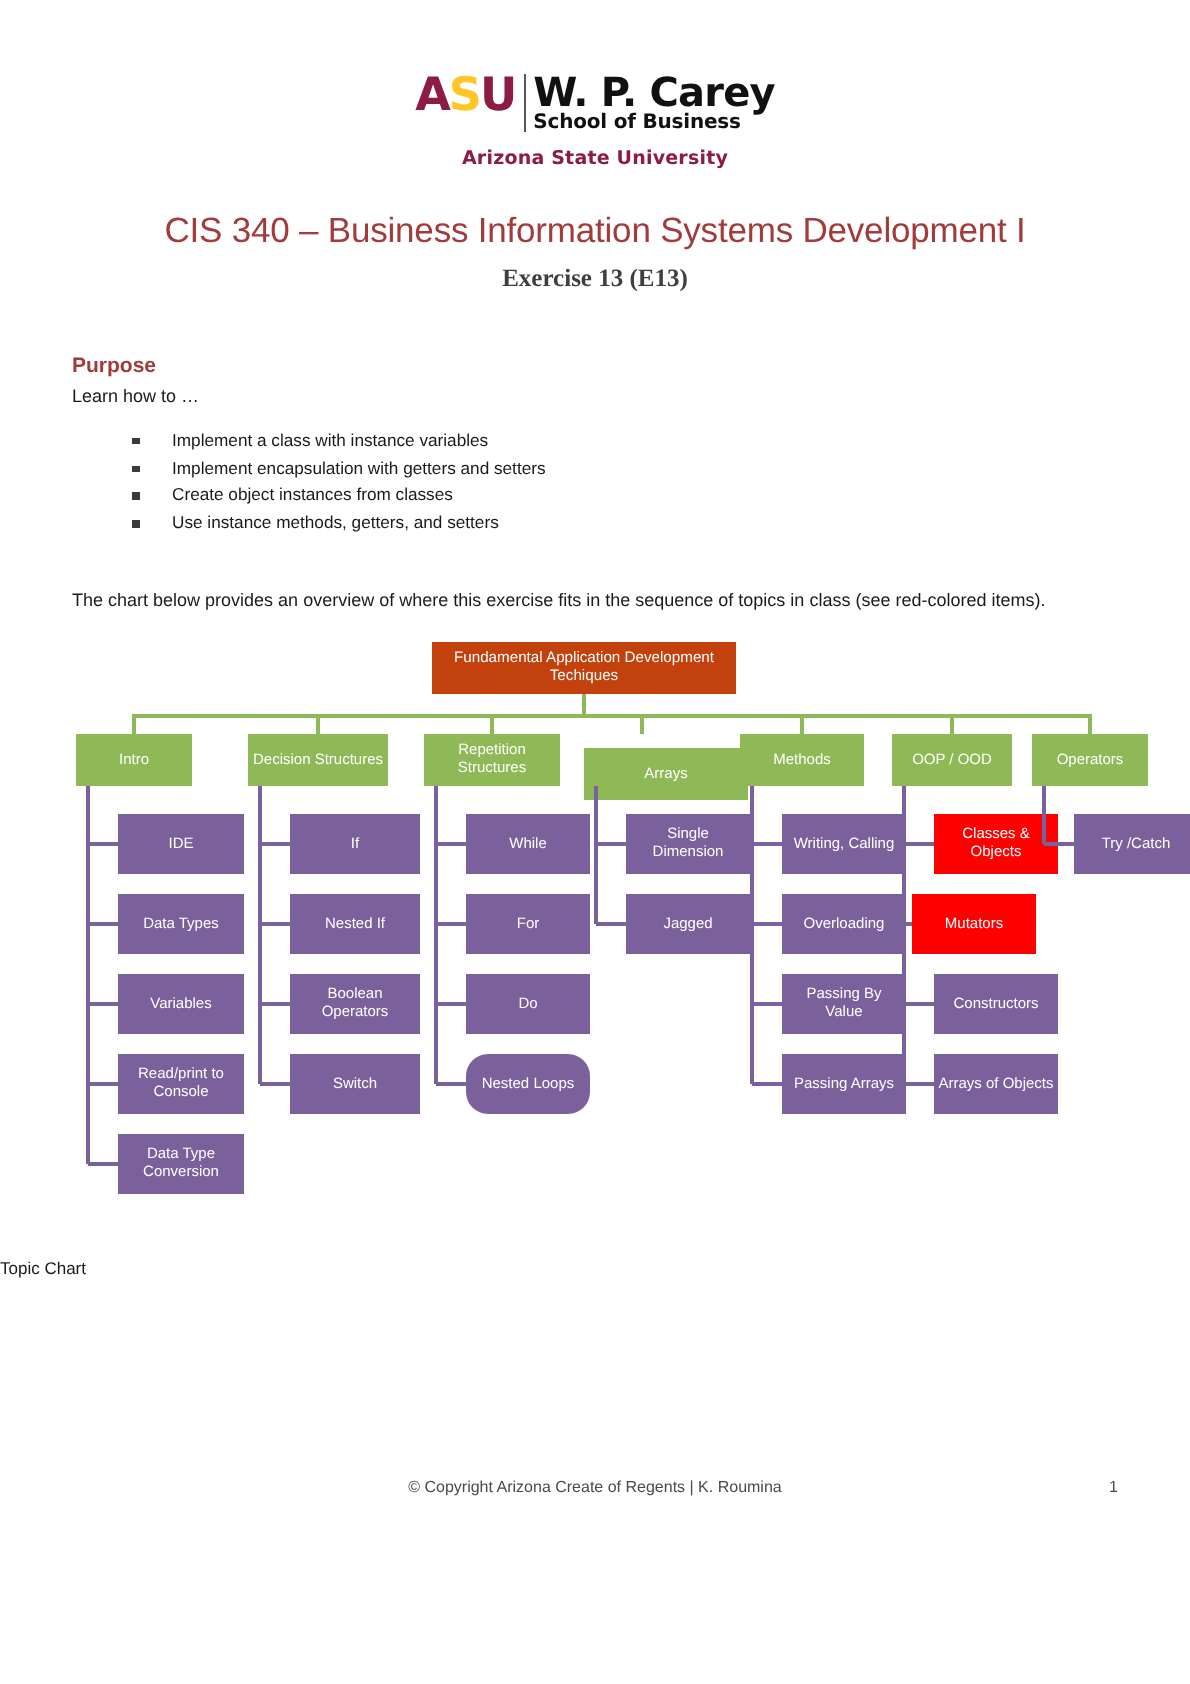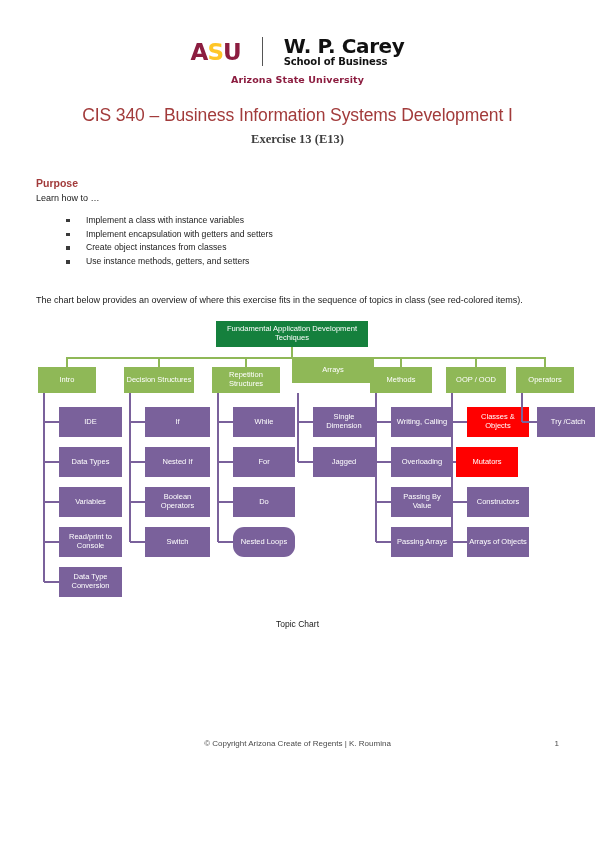--- a/index.html
+++ b/index.html
@@ -14,23 +14,23 @@
     overflow: hidden;
   }
 
   
   #doc-header {
     padding-top: 36px;
     text-align: center;
   }
   .logo-row {
     display: inline-flex;
-    align-items: center;
+    align-items: flex-start;
     justify-content: center;
-    gap: 19px;
+    gap: 2px;
   }
   .asu-mark {
     font-family: "DejaVu Sans", sans-serif;
     font-weight: bold;
     font-size: 23px;
     letter-spacing: -1px;
     color: #8c1d40;
     line-height: 1;
     position: relative;
     top: 1px;
@@ -131,33 +131,32 @@
     position: absolute;
     display: flex;
     align-items: center;
     justify-content: center;
     text-align: center;
     color: #ffffff;
     font-size: 7.5px;
     line-height: 1.18;
     padding: 1px 2px;
   }
-  .node.root { background: #15803d; font-size: 7.6px; }
+  .node.root { background: #c2410c; font-size: 7.6px; }
   .node.cat  { background: #8fb857; }
   .node.item { background: #7a619b; }
   .node.item.hl { background: #ff0000; }
   .conn { position: absolute; }
   .conn.g { background: #8fb857; }
   .conn.p { background: #7a619b; }
 
   .chart-caption {
-    text-align: center;
     font-size: 8.5px;
     color: #1a1a1a;
-    margin-top: 8px;
+    margin-top: 18px;
   }
 
   
   #doc-footer {
     position: absolute;
     left: 36px;
     right: 36px;
     top: 739px;
     display: flex;
     align-items: baseline;
@@ -234,21 +233,21 @@
     <div class="conn p" style="left: 181px; top: 72px; width: 2px; height: 149px;"></div>
     <div class="conn p" style="left: 182px; top: 100px; width: 15px; height: 2px;"></div>
     <div class="node item" style="left: 197px; top: 86px; width: 62px; height: 30px;">While</div>
     <div class="conn p" style="left: 182px; top: 140px; width: 15px; height: 2px;"></div>
     <div class="node item" style="left: 197px; top: 126px; width: 62px; height: 30px;">For</div>
     <div class="conn p" style="left: 182px; top: 180px; width: 15px; height: 2px;"></div>
     <div class="node item" style="left: 197px; top: 166px; width: 62px; height: 30px;">Do</div>
     <div class="conn p" style="left: 182px; top: 220px; width: 15px; height: 2px;"></div>
     <div class="node item" style="left: 197px; top: 206px; width: 62px; height: 30px; border-radius: 11px;">Nested Loops</div>
     <div class="conn g" style="left: 284px; top: 36px; width: 2px; height: 10px;"></div>
-    <div class="node cat" style="left: 256px; top: 36px; width: 82px; height: 26px;">Arrays</div>
+    <div class="node cat" style="left: 256px; top: 53px; width: 82px; height: 26px;">Arrays</div>
     <div class="conn p" style="left: 261px; top: 72px; width: 2px; height: 69px;"></div>
     <div class="conn p" style="left: 262px; top: 100px; width: 15px; height: 2px;"></div>
     <div class="node item" style="left: 277px; top: 86px; width: 62px; height: 30px;">Single Dimension</div>
     <div class="conn p" style="left: 262px; top: 140px; width: 15px; height: 2px;"></div>
     <div class="node item" style="left: 277px; top: 126px; width: 62px; height: 30px;">Jagged</div>
     <div class="conn g" style="left: 364px; top: 36px; width: 2px; height: 10px;"></div>
     <div class="node cat" style="left: 334px; top: 46px; width: 62px; height: 26px;">Methods</div>
     <div class="conn p" style="left: 339px; top: 72px; width: 2px; height: 149px;"></div>
     <div class="conn p" style="left: 340px; top: 100px; width: 15px; height: 2px;"></div>
     <div class="node item" style="left: 355px; top: 86px; width: 62px; height: 30px;">Writing, Calling</div>

